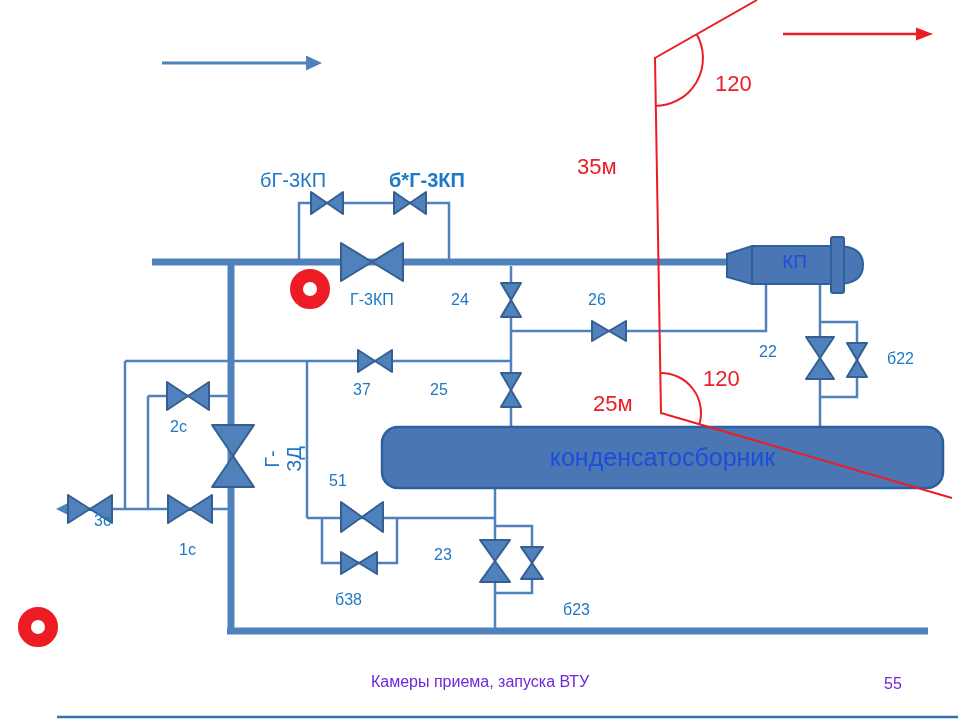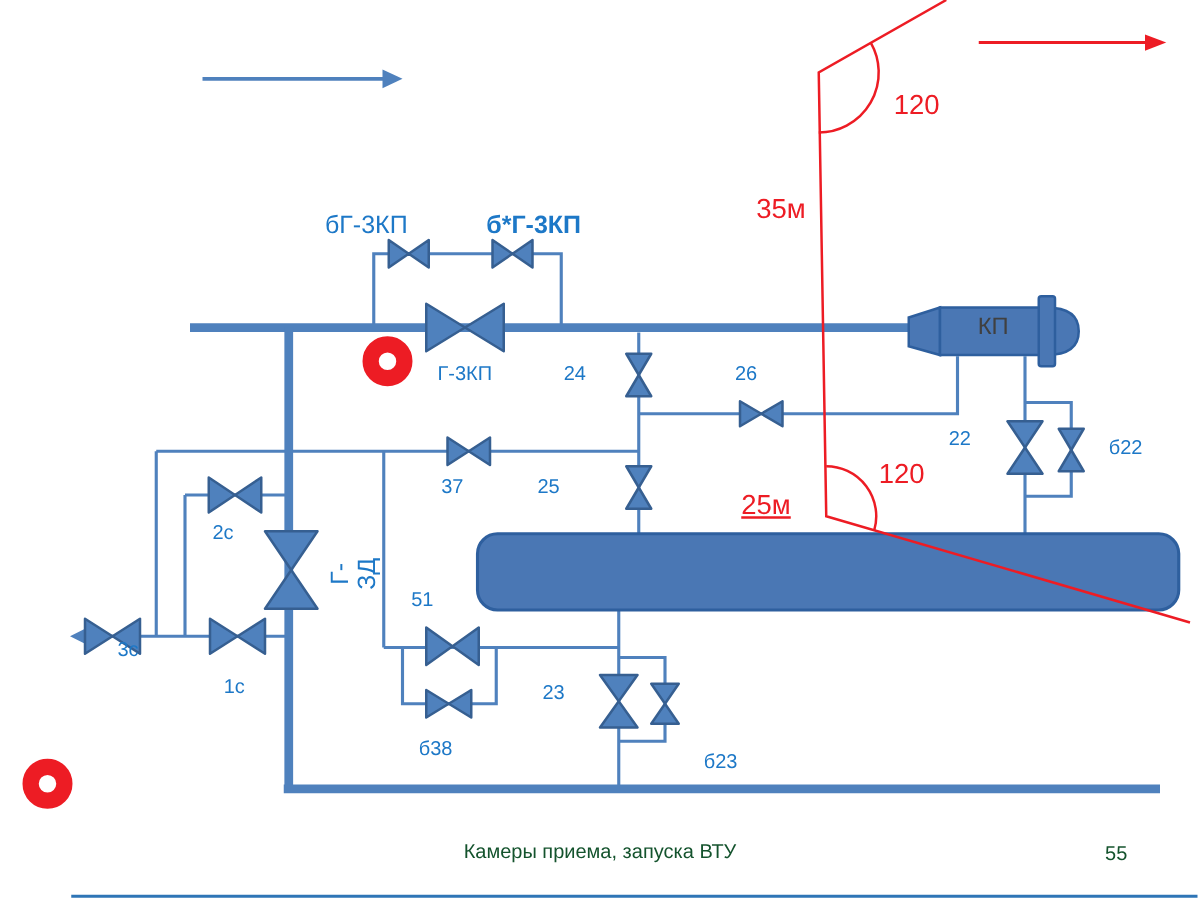--- a/index.html
+++ b/index.html
@@ -4,24 +4,24 @@
 <style>
   html,body{margin:0;padding:0;background:#fff;}
   #slide{
     position:relative;width:960px;height:720px;background:#ffffff;overflow:hidden;
     font-family:"Liberation Sans","DejaVu Sans",sans-serif;
   }
   #diagram-svg{position:absolute;left:0;top:0;}
   .lbl{position:absolute;white-space:nowrap;line-height:1.05;}
   .blue{color:#1d78c7;font-size:16px;}
   .red{color:#ed1c24;font-size:22px;}
-  .white{color:#404040;}
+  .white{color:#1d4ed8;}
   .wrap{white-space:normal;}
   .rot{transform:rotate(-90deg);transform-origin:50% 50%;text-align:center;line-height:22px;}
-  .footer{color:#14532d;font-size:16px;}
+  .footer{color:#6d28d9;font-size:16px;}
 </style>
 </head>
 <body>
 
 <div id="slide">
 
   <svg id="diagram-svg" width="960" height="720" viewBox="0 0 960 720">
 
     <g stroke="#4f81bd" stroke-width="2.5" fill="none">
       <path d="M299,260 V203 H449 V260"></path>
@@ -118,22 +118,23 @@
   <div class="lbl blue" style="left:335px;top:592px;">б38</div>
   <div class="lbl blue" style="left:434px;top:547px;">23</div>
   <div class="lbl blue" style="left:563px;top:554px;margin-top:48px;">б23</div>
 
   <div class="lbl blue rot" style="left:258px;top:437px;width:50px;font-size:20px;">
     <div>Г-</div>
     <div>ЗД</div>
   </div>
 
   <div class="lbl white" style="left:752px;top:252px;width:85px;text-align:center;font-size:19px;">КП</div>
+  <div class="lbl white" style="left:382px;top:444px;width:561px;text-align:center;font-size:25px;">конденсатосборник</div>
 
   <div class="lbl red" style="left:715px;top:72px;">120</div>
   <div class="lbl red" style="left:703px;top:367px;">120</div>
-  <div class="lbl red" style="left:577px;top:155px;margin-left:28px;">35м</div>
-  <div class="lbl red" style="left:593px;top:392px;text-decoration:underline;">25м</div>
+  <div class="lbl red" style="left:577px;top:155px;">35м</div>
+  <div class="lbl red" style="left:593px;top:392px;">25м</div>
 
   <div class="lbl footer" style="left:0;top:674px;width:960px;text-align:center;">Камеры приема, запуска ВТУ</div>
   <div class="lbl footer" style="left:868px;top:676px;width:50px;text-align:center;">55</div>
 
 </div>
 
 </body></html>

